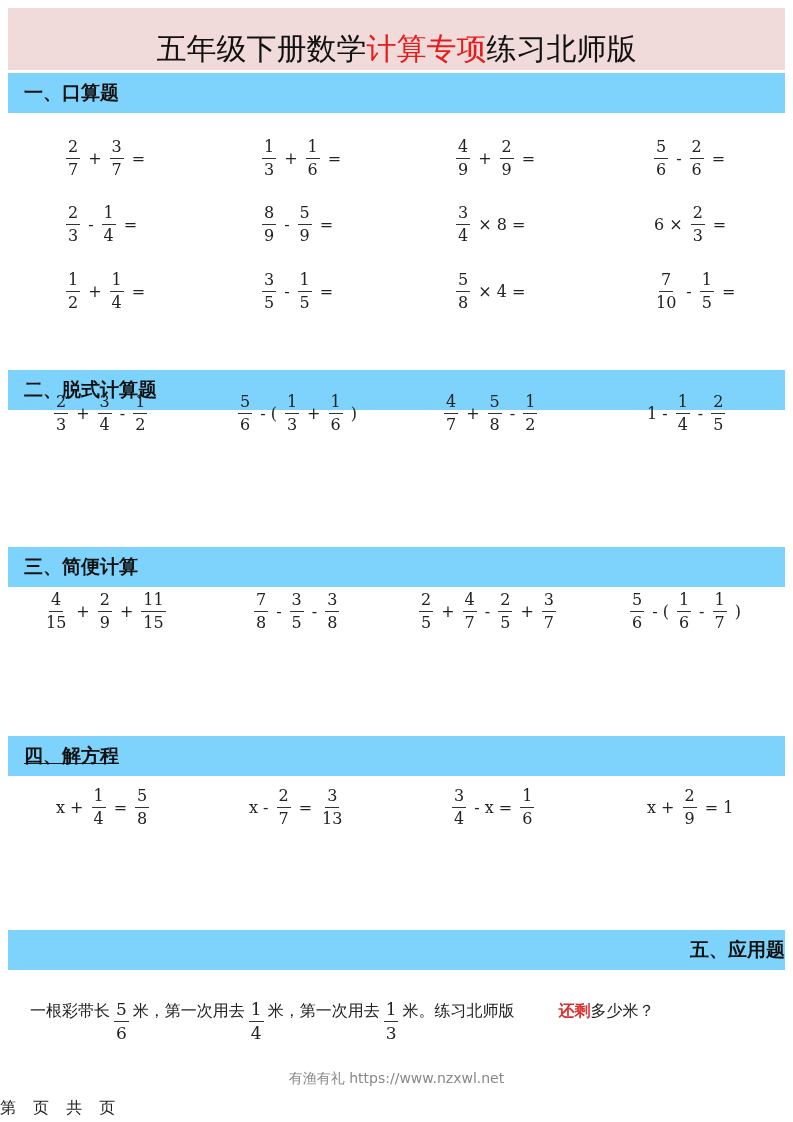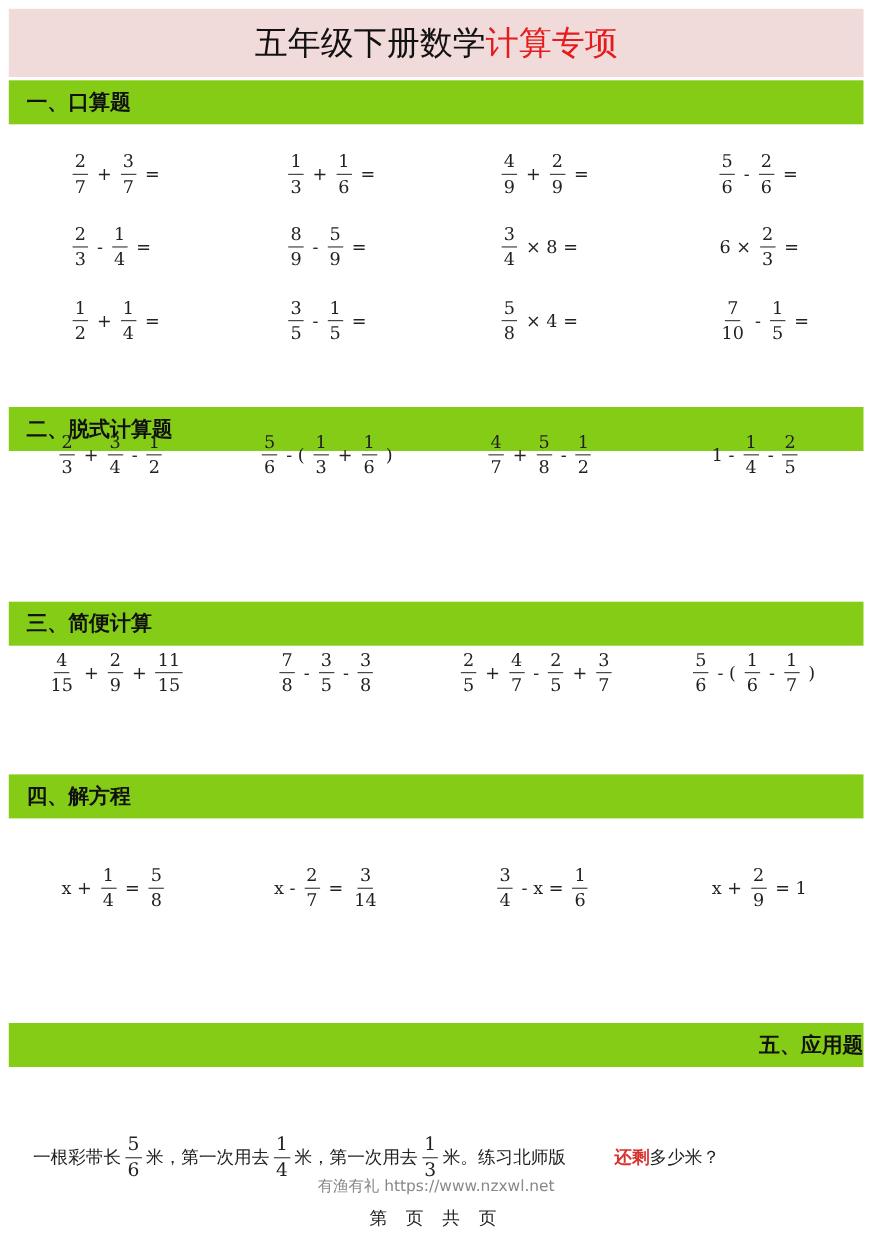--- a/index.html
+++ b/index.html
@@ -2,75 +2,76 @@
 <html><head>
 <meta charset="utf-8">
 <style>
   html, body { margin: 0; padding: 0; background: #ffffff; }
   body {
     width: 793px; height: 1122px; position: relative; overflow: hidden;
     font-family: "DejaVu Sans", "Liberation Sans", sans-serif; color: #1a1a1a;
   }
   .title-bar {
     position: absolute; left: 8px; top: 8px; width: 777px; height: 62px;
-    background: #f0dada; display: flex; align-items: center; justify-content: center;
+    background: #f0dada; display: flex; align-items: flex-end; justify-content: center;
     font-size: 30px; letter-spacing: 0px; color: #111;
   }
   .title-bar .red { color: #e51c1c; font-family: Liberation Serif, serif; }
   .section-bar {
     position: absolute; left: 8px; width: 777px; height: 40px;
-    background: #84cc16; display: flex; align-items: center;
+    background: #7dd3fc; display: flex; align-items: center;
   }
   .section-bar span {
     margin-left: 16px; font-size: 19px; font-weight: bold; color: #111;
   }
   .expr {
     position: absolute; display: flex; align-items: center; height: 50px;
     font-family: "DejaVu Serif", "Liberation Serif", serif; font-size: 16px; color: #222;
   }
   .frac {
     display: inline-flex; flex-direction: column; align-items: center;
     margin: 0 4px; line-height: 1;
   }
   .frac .num { padding: 0 2px 3px 2px; border-bottom: 1px solid #333; font-size: 16px; }
   .frac .den { padding: 3px 2px 0 2px; font-size: 16px; }
   .op { margin: 0 4px; font-size: 16px; }
   .word-problem {
-    position: absolute; left: 30px; top: 1032px; display: flex; align-items: center;
+    position: absolute; left: 30px; top: 1001px; display: flex; 
     font-size: 16px; color: #222;
   }
   .word-problem .frac .num, .word-problem .frac .den { font-family: "DejaVu Serif", serif; font-size: 17px; }
   .word-problem .red { color: #d8322e; font-weight: bold; margin-left: 44px; }
   .footer-site {
     position: absolute; top: 1070px; left: 0; width: 793px; text-align: center;
     font-size: 14px; color: #888;
   }
   .footer-page {
-    position: absolute; top: 1098px; left: 0; width: 793px; text-align: center;
+    position: absolute; top: 1098px; left: 0; width: 793px; 
     font-size: 16px; color: #222; letter-spacing: 6px;
   }
 </style>
 </head>
 <body>
 
 <div class="title-bar">
   <span>五年级下册数学</span>
     <span class="red">计算专项</span>
+    <span>练习北师版</span>
 </div>
 
 <div class="section-bar" style="top:73px;">
   <span>一、口算题</span>
 </div>
 <div class="section-bar" style="top:338px;margin-top:32px;">
   <span>二、脱式计算题</span>
 </div>
 <div class="section-bar" style="top:535px;margin-top:12px;">
   <span>三、简便计算</span>
 </div>
-<div class="section-bar" style="top:704px;">
+<div class="section-bar" style="top:736px;text-decoration:underline;">
   <span>四、解方程</span>
 </div>
 <div class="section-bar" style="top:930px;justify-content:flex-end;">
   <span>五、应用题</span>
 </div>
 
 <div id="exprs">
     <div class="expr" style="top: 133px; left: 62px;">
       <span class="frac">
         <span class="num">2</span>
@@ -346,21 +347,21 @@
     </div>
     <div class="expr" style="top: 782px; left: 245px;">
       <span class="op">x -</span>
       <span class="frac">
         <span class="num">2</span>
         <span class="den">7</span>
       </span>
       <span class="op">=</span>
       <span class="frac">
         <span class="num">3</span>
-        <span class="den">14</span>
+        <span class="den">13</span>
       </span>
     </div>
     <div class="expr" style="top: 782px; left: 448px;">
       <span class="frac">
         <span class="num">3</span>
         <span class="den">4</span>
       </span>
       <span class="op">- x =</span>
       <span class="frac">
         <span class="num">1</span>

